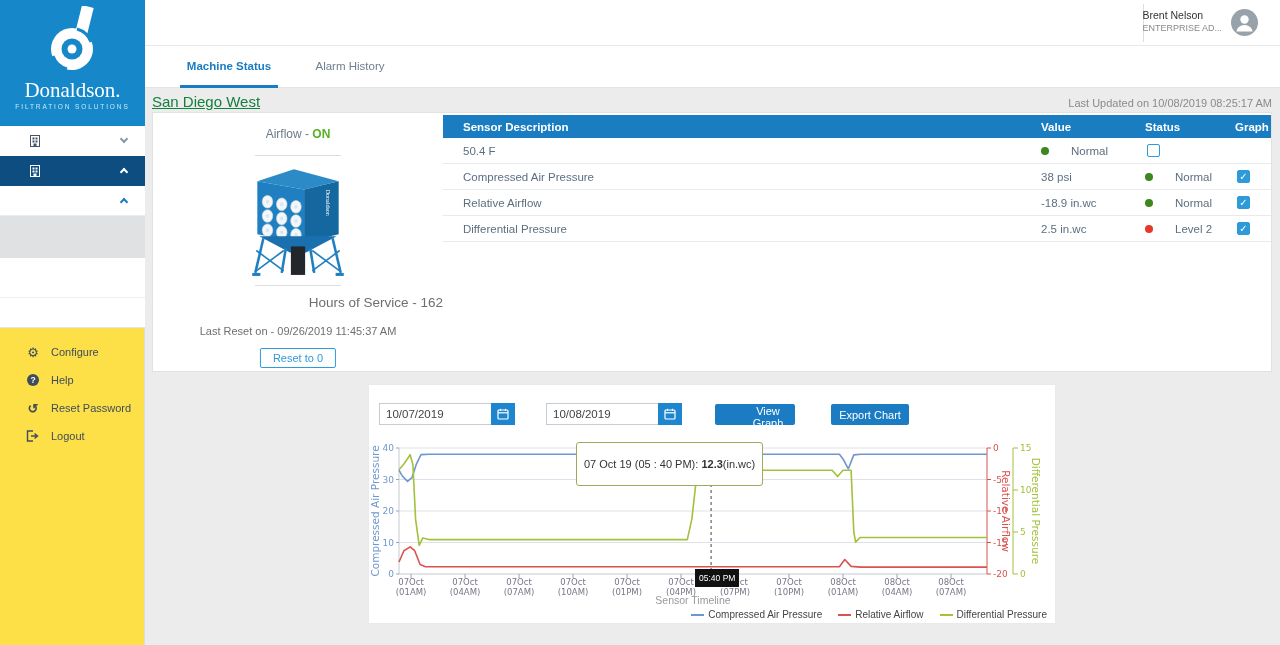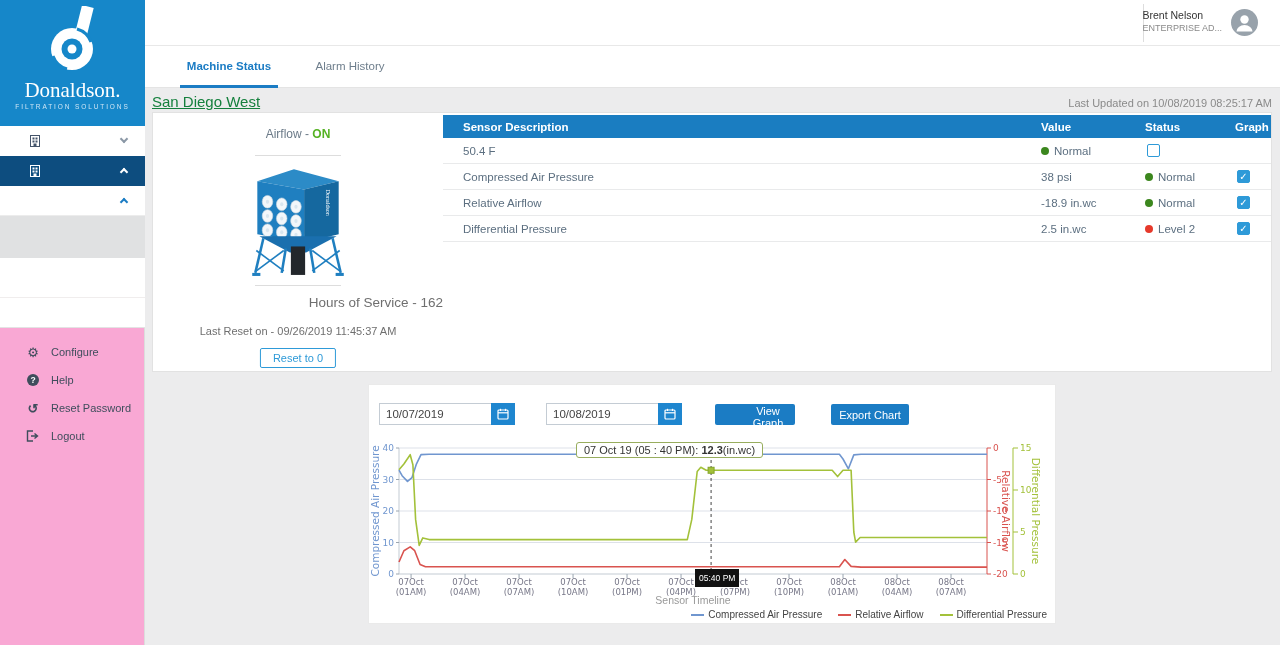--- a/index.html
+++ b/index.html
@@ -1,20 +1,20 @@
 <!DOCTYPE html>
 <html><head>
 <meta charset="utf-8">
 <style>
   html,body{margin:0;padding:0;background:#9a9a9a;}
   #app{position:relative;width:1280px;height:645px;background:#ececed;font-family:"Liberation Sans",sans-serif;overflow:hidden;}
   #app *{box-sizing:border-box;}
 
   
-  .sidebar{position:absolute;left:0;top:0;width:145px;height:645px;background:#f9a8d4;border-right:1px solid #dcdcdc;}
+  .sidebar{position:absolute;left:0;top:0;width:145px;height:645px;background:#fde047;border-right:1px solid #dcdcdc;}
   .logo-block{position:absolute;left:0;top:0;width:145px;height:126px;background:#1687c9;text-align:center;}
   .brand-name{position:absolute;left:0;top:78px;width:100%;color:#fff;font-family:"Liberation Serif",serif;font-size:21px;}
   .brand-tagline{position:absolute;left:0;top:103px;width:100%;color:#cfe6f5;font-size:6.5px;letter-spacing:1.9px;}
   .side-row{position:absolute;left:0;width:145px;height:30px;background:#fff;}
   .side-row .bicon{position:absolute;left:30px;top:9px;}
   .chev{position:absolute;right:18px;width:6px;height:6px;border-right:2px solid #8b98a6;border-bottom:2px solid #8b98a6;}
   .chev.down{top:10px;transform:rotate(45deg);}
   .chev.up{top:13px;transform:rotate(-135deg);}
   .row-active{background:#0d4d7f;}
   .row-active .chev{border-color:#fff;}
@@ -55,39 +55,39 @@
   .hours-line{position:absolute;left:0;top:182px;width:100%;text-align:right;font-size:13.5px;color:#6f6f6f;}
   .reset-line{position:absolute;left:0;top:212px;width:100%;text-align:center;font-size:11px;color:#6f6f6f;}
   .reset-btn{position:absolute;left:50%;transform:translateX(-50%);top:235px;padding:3px 12px;border:1px solid #2e9ad8;color:#2e9ad8;background:#fff;font-size:11px;border-radius:2px;cursor:pointer;font-family:"Liberation Sans",sans-serif;}
 
   
   .sensor-table{position:absolute;left:290px;top:2px;right:0;}
   .thead,.trow{display:grid;grid-template-columns:598px 104px 90px 1fr;align-items:center;}
   .thead{height:23px;background:#1a7dc1;color:#fff;font-size:11.5px;font-weight:600;}
   .trow{height:26px;border-bottom:1px solid #e9eaeb;font-size:11.5px;color:#5c6f80;background:#fff;}
   .thead>div:first-child,.trow>div:first-child{padding-left:20px;}
-  .status-cell{display:flex;align-items:center;gap:5px;}
+  .status-cell{display:flex;align-items:center;gap:22px;}
   .dot{width:8px;height:8px;border-radius:50%;}
   .cb{width:13px;height:13px;border:1px solid #2e9ad8;border-radius:2px;background:#fff;font-size:10px;line-height:12px;text-align:center;color:#fff;cursor:pointer;margin-left:2px;}
   .cb.checked{background:#2e9ad8;}
 
   
   .card2{position:absolute;left:368px;top:384px;width:688px;height:240px;background:#fff;border:1px solid #eaeaea;}
   .ctl-label{position:absolute;top:5px;font-size:10.5px;color:#4f6a7a;margin-top:20px;}
   .date-group{position:absolute;top:18px;height:14px;display:flex;}
   .date-input{width:112px;height:22px;border:1px solid #c4ccd4;border-right:none;font-size:11.5px;color:#444;padding-left:6px;font-family:"Liberation Sans",sans-serif;}
   .cal-btn{width:24px;height:22px;background:#1e86cf;border:none;cursor:pointer;display:flex;align-items:center;justify-content:center;padding:0;}
   .action-btn{position:absolute;top:19px;height:21px;background:#1b7cc4;color:#fff;border:none;font-size:11px;border-radius:2px;cursor:pointer;font-family:"Liberation Sans",sans-serif;}
   #chart-svg{position:absolute;left:0;top:53px;}
   #chart-svg text{font-family:"DejaVu Sans",sans-serif;}
   .x-title{position:absolute;left:30px;top:209px;width:588px;text-align:center;font-size:10.5px;color:#999;}
   .legend{position:absolute;right:8px;top:224px;display:flex;gap:16px;font-size:10px;color:#444;align-items:center;}
   .legend-item{display:flex;align-items:center;gap:4px;}
   .legend-dash{width:13px;height:2px;display:inline-block;}
-  .tooltip{position:absolute;left:207px;top:57px;background:#fff;border:1px solid #98ad5e;border-radius:3px;padding:1px 7px;font-size:11px;color:#333;white-space:nowrap;}
+  .tooltip{position:absolute;left:207px;top:57px;background:#fff;border:1px solid #98ad5e;border-radius:3px;padding:15px 7px;font-size:11px;color:#333;white-space:nowrap;}
   .time-badge{position:absolute;left:326px;top:184px;background:#111;color:#fff;font-size:8.5px;padding:4px 4px;white-space:nowrap;}
 </style>
 </head>
 <body>
 
 <div id="app">
 
   <div class="sidebar">
     <div class="logo-block">
       <svg width="64" height="66" viewBox="0 0 64 66" style="margin-top:6px;">

